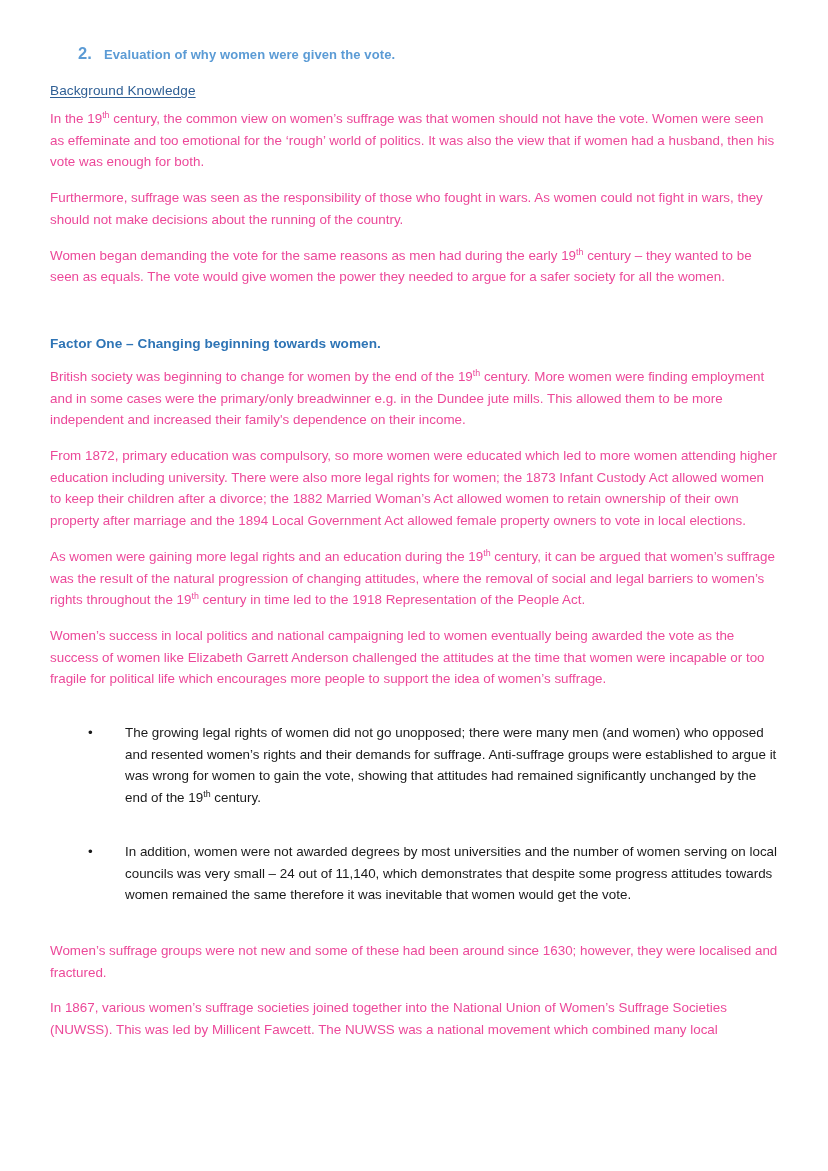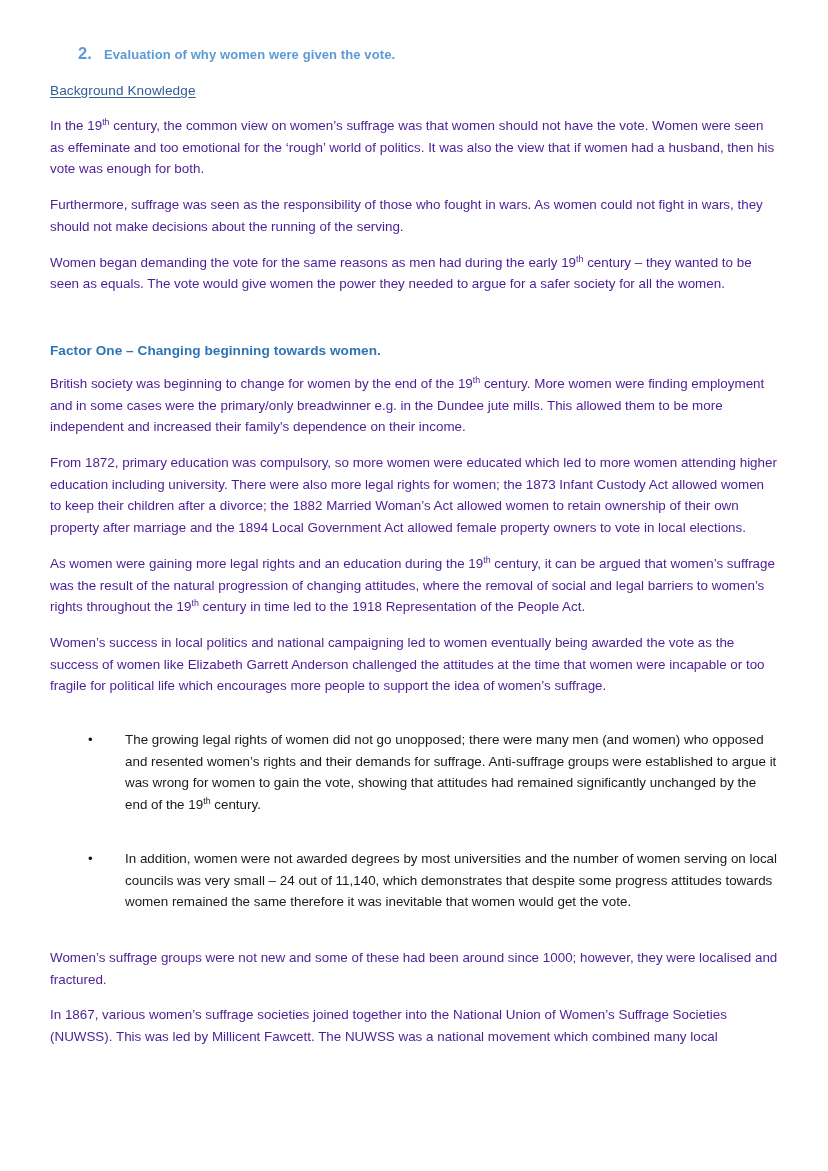--- a/index.html
+++ b/index.html
@@ -49,39 +49,39 @@
     letter-spacing: 0.1px;
   }
 
   
   .sub-heading {
     color: #2f5f95;
     font-size: 13.6px;
     font-weight: normal;
     text-decoration: underline;
     text-underline-offset: 2px;
-    margin: 0 0 17px 0;
+    margin: 0 0 10px 0;
     letter-spacing: 0.1px;
   }
 
   
   .factor-heading {
     color: #2e74b5;
     font-size: 13.6px;
     font-weight: bold;
     margin: 0 0 15px 0;
     letter-spacing: 0.05px;
   }
 
   
   p.body {
     font-size: 13.4px;
     line-height: 1.62;
     margin: 0 0 14px 0;
-    color: #4c1d95;
+    color: #ec4899;
     text-align: left;
   }
   p.body:last-child { margin-bottom: 3px; }
 
   sup {
     font-size: 0.66em;
     vertical-align: super;
     line-height: 0;
   }
 
@@ -121,21 +121,21 @@
 
     <div class="numbered-heading">
       <span class="num">2.</span>
       <span class="htext">Evaluation of why women were given the vote.</span>
     </div>
 
     <div class="sub-heading">Background Knowledge</div>
 
     <p class="body"><span>In the 19</span><sup>th</sup><span> century, the common view on women’s suffrage was that women should not have the vote. Women were seen as effeminate and too emotional for the ‘rough’ world of politics. It was also the view that if women had a husband, then his vote was enough for both.</span></p>
 
-    <p class="body">Furthermore, suffrage was seen as the responsibility of those who fought in wars. As women could not fight in wars, they should not make decisions about the running of the serving.</p>
+    <p class="body">Furthermore, suffrage was seen as the responsibility of those who fought in wars. As women could not fight in wars, they should not make decisions about the running of the country.</p>
 
     <p class="body"><span>Women began demanding the vote for the same reasons as men had during the early 19</span><sup>th</sup><span> century – they wanted to be seen as equals. The vote would give women the power they needed to argue for a safer society for all the women.</span></p>
 
     <div class="gap-lg"></div>
 
     <div class="factor-heading">Factor One – Changing beginning towards women.</div>
 
     <p class="body"><span>British society was beginning to change for women by the end of the 19</span><sup>th</sup><span> century. More women were finding employment and in some cases were the primary/only breadwinner e.g. in the Dundee jute mills. This allowed them to be more independent and increased their family's dependence on their income.</span></p>
 
     <p class="body">From 1872, primary education was compulsory, so more women were educated which led to more women attending higher education including university. There were also more legal rights for women; the 1873 Infant Custody Act allowed women to keep their children after a divorce; the 1882 Married Woman’s Act allowed women to retain ownership of their own property after marriage and the 1894 Local Government Act allowed female property owners to vote in local elections.</p>
@@ -153,18 +153,18 @@
       </li>
       <li>
         <span class="bullet-dot">•</span>
         <span class="li-text"><span>In addition, women were not awarded degrees by most universities and the number of women serving on local councils was very small – 24 out of 11,140, which demonstrates that despite some progress attitudes towards women remained the same therefore it was inevitable that women would get the vote.</span></span>
       </li>
     </ul>
 
     <div class="gap-lg"></div>
 
 
-    <p class="body">Women’s suffrage groups were not new and some of these had been around since 1000; however, they were localised and fractured.</p>
+    <p class="body">Women’s suffrage groups were not new and some of these had been around since 1630; however, they were localised and fractured.</p>
 
     <p class="body">In 1867, various women’s suffrage societies joined together into the National Union of Women’s Suffrage Societies (NUWSS). This was led by Millicent Fawcett. The NUWSS was a national movement which combined many local</p>
 
   </div>
 </div>
 
 </body></html>

